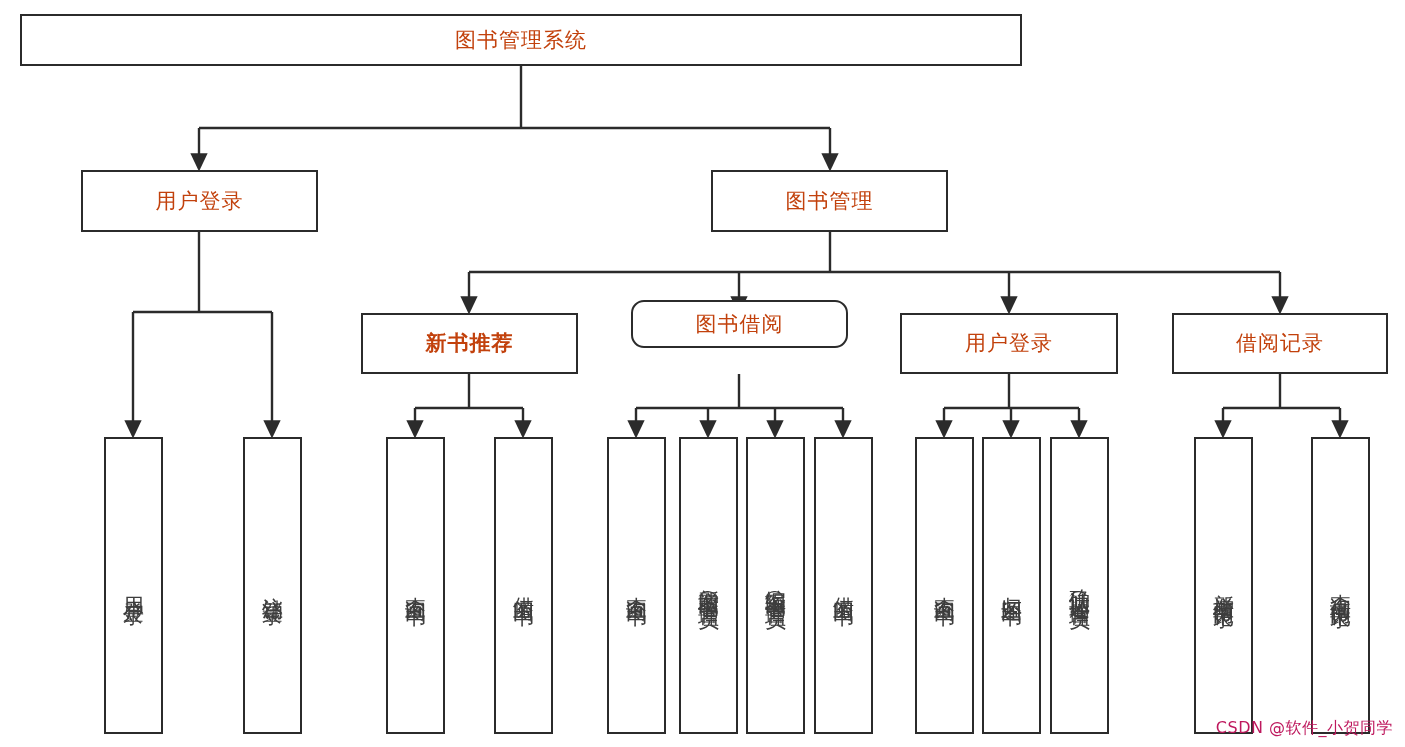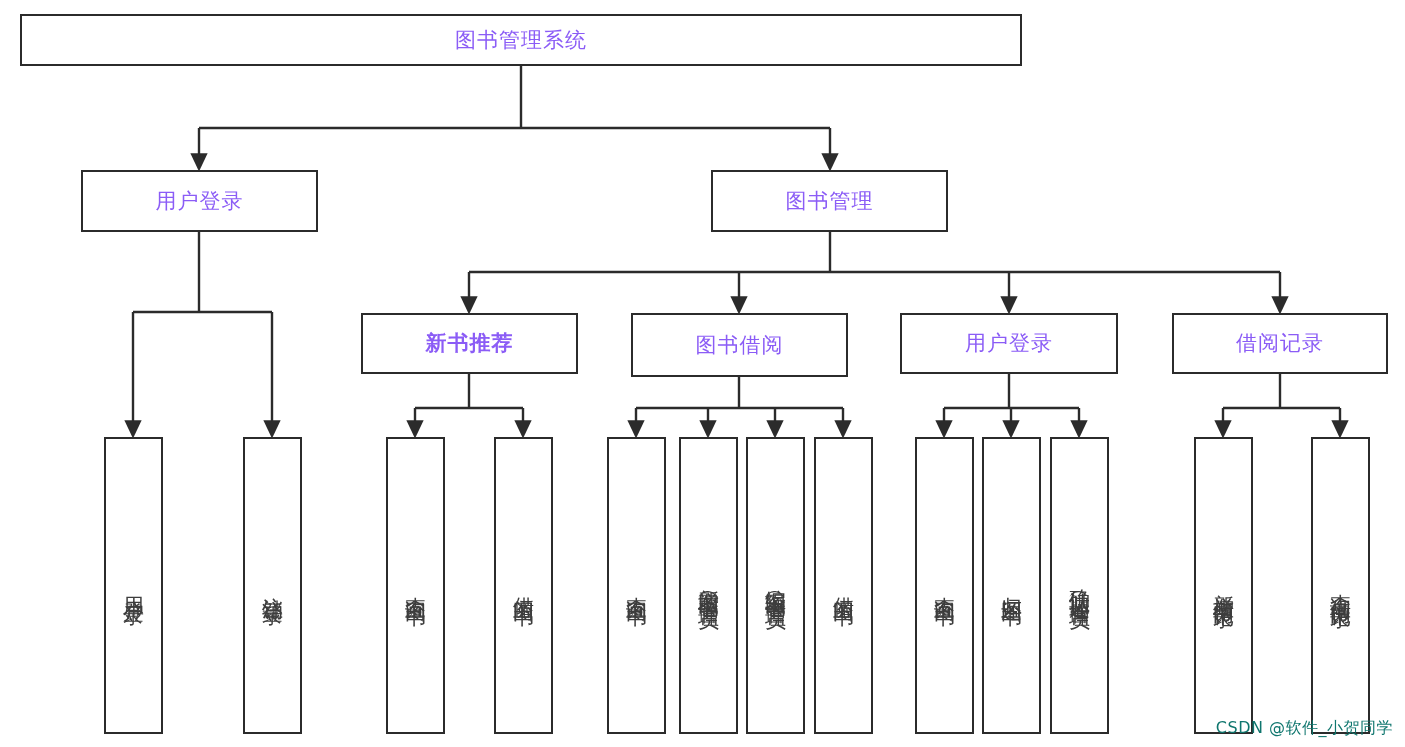--- a/index.html
+++ b/index.html
@@ -31,41 +31,41 @@
     box-sizing: border-box;
     background: #ffffff;
     border: 2.2px solid #2b2b2b;
     display: flex;
     align-items: center;
     justify-content: center;
     overflow: hidden;
   }
   .node-label-h {
     font-size: 21px;
-    color: #8b5cf6;
+    color: #c2410c;
     letter-spacing: 1px;
     white-space: nowrap;
     line-height: 1;
   }
   .node-label-v {
     writing-mode: vertical-rl;
     text-orientation: upright;
     font-size: 21px;
     color: #3d3d3d;
     letter-spacing: 3px;
     line-height: 1.15;
     white-space: nowrap;
     text-align: center;
   }
   .watermark {
     position: absolute;
     right: 12px;
     bottom: 8px;
     font-size: 16px;
-    color: #0f766e;
+    color: #be185d;
     white-space: nowrap;
     letter-spacing: 0.5px;
   }
 </style>
 </head>
 <body>
 
 <div id="diagram-root">
 
   <svg class="diagram-svg" viewBox="0 0 1405 747" xmlns="http://www.w3.org/2000/svg">
@@ -128,21 +128,21 @@
   <div class="node-box" style="left:81px; top:170px; width:237px; height:62px;">
     <span class="node-label-h">用户登录</span>
   </div>
   <div class="node-box" style="left:711px; top:170px; width:237px; height:62px;align-items:center;">
     <span class="node-label-h">图书管理</span>
   </div>
 
   <div class="node-box" style="left:361px; top:313px; width:217px; height:61px;font-weight:bold;">
     <span class="node-label-h">新书推荐</span>
   </div>
-  <div class="node-box" style="left:631px; top:313px; width:217px; height:64px;">
+  <div class="node-box" style="left:631px; top:300px; width:217px; height:48px;border-radius:13px;">
     <span class="node-label-h">图书借阅</span>
   </div>
   <div class="node-box" style="left:900px; top:313px; width:218px; height:61px;">
     <span class="node-label-h">用户登录</span>
   </div>
   <div class="node-box" style="left:1172px; top:313px; width:216px; height:61px;">
     <span class="node-label-h">借阅记录</span>
   </div>
 
   <div class="node-box" style="left:104px; top:437px; width:59px; height:297px;">

